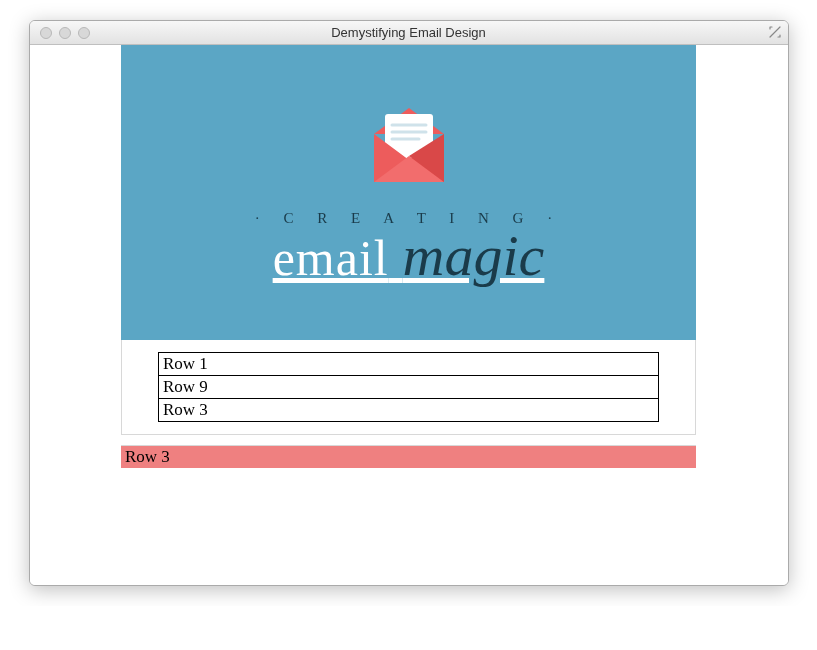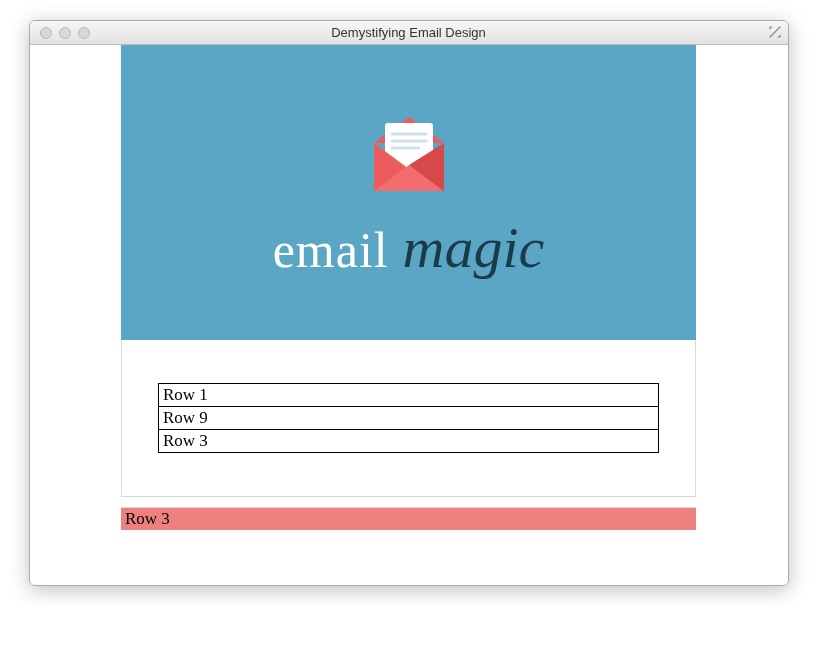--- a/index.html
+++ b/index.html
@@ -97,36 +97,37 @@
       text-transform: uppercase;
       margin-bottom: 0px;
       text-align: center;
     }
     .hero-title {
       font-size: 50px;
       color: #fff;
       text-align: right;
       font-weight: 300;
       line-height: 1;
+      text-decoration: underline;
     }
     .hero-title .word1 {
       font-family: Georgia, "Times New Roman", serif;
       font-weight: 300;
       letter-spacing: 1px;
     }
     .hero-title .word2 {
       font-family: "Brush Script MT", cursive;
       font-style: italic;
       color: #1a3b4a;
       font-size: 58px;
       font-weight: 500;
     }
     .content-rows-wrapper {
       background: #fff;
-      padding: 43px 36px;
+      padding: 12px 36px;
       border: 1px solid #d8d8d8;
       border-top: none;
     }
     .content-table {
       width: 100%;
       border-collapse: collapse;
       font-family: "Times New Roman", Times, serif;
       font-size: 17px;
     }
     .content-table td {
@@ -176,20 +177,21 @@
               <path d="M15 34 L50 8 L85 34 Z" fill="#ed5c5c"></path>
               <rect x="26" y="14" width="48" height="52" rx="3" fill="#ffffff"></rect>
               <line x1="33" y1="25" x2="67" y2="25" stroke="#cfe2ea" stroke-width="3" stroke-linecap="round"></line>
               <line x1="33" y1="32" x2="67" y2="32" stroke="#cfe2ea" stroke-width="3" stroke-linecap="round"></line>
               <line x1="33" y1="39" x2="60" y2="39" stroke="#cfe2ea" stroke-width="3" stroke-linecap="round"></line>
               <path d="M15 34 L15 82 L85 82 L85 34 L50 60 Z" fill="#ed5c5c"></path>
               <path d="M15 82 L50 56 L85 82 Z" fill="#f26d6d"></path>
               <path d="M85 34 L85 82 L50 56 Z" fill="#d94848"></path>
             </svg>
           </div>
+          <div class="hero-subtitle">· C R E A T I N G ·</div>
           <div class="hero-title">
             <span class="word1">email</span>
             <span class="word2">magic</span>
           </div>
         </div>
 
         <div class="content-rows-wrapper">
           <table class="content-table">
             <tbody>
                 <tr>

